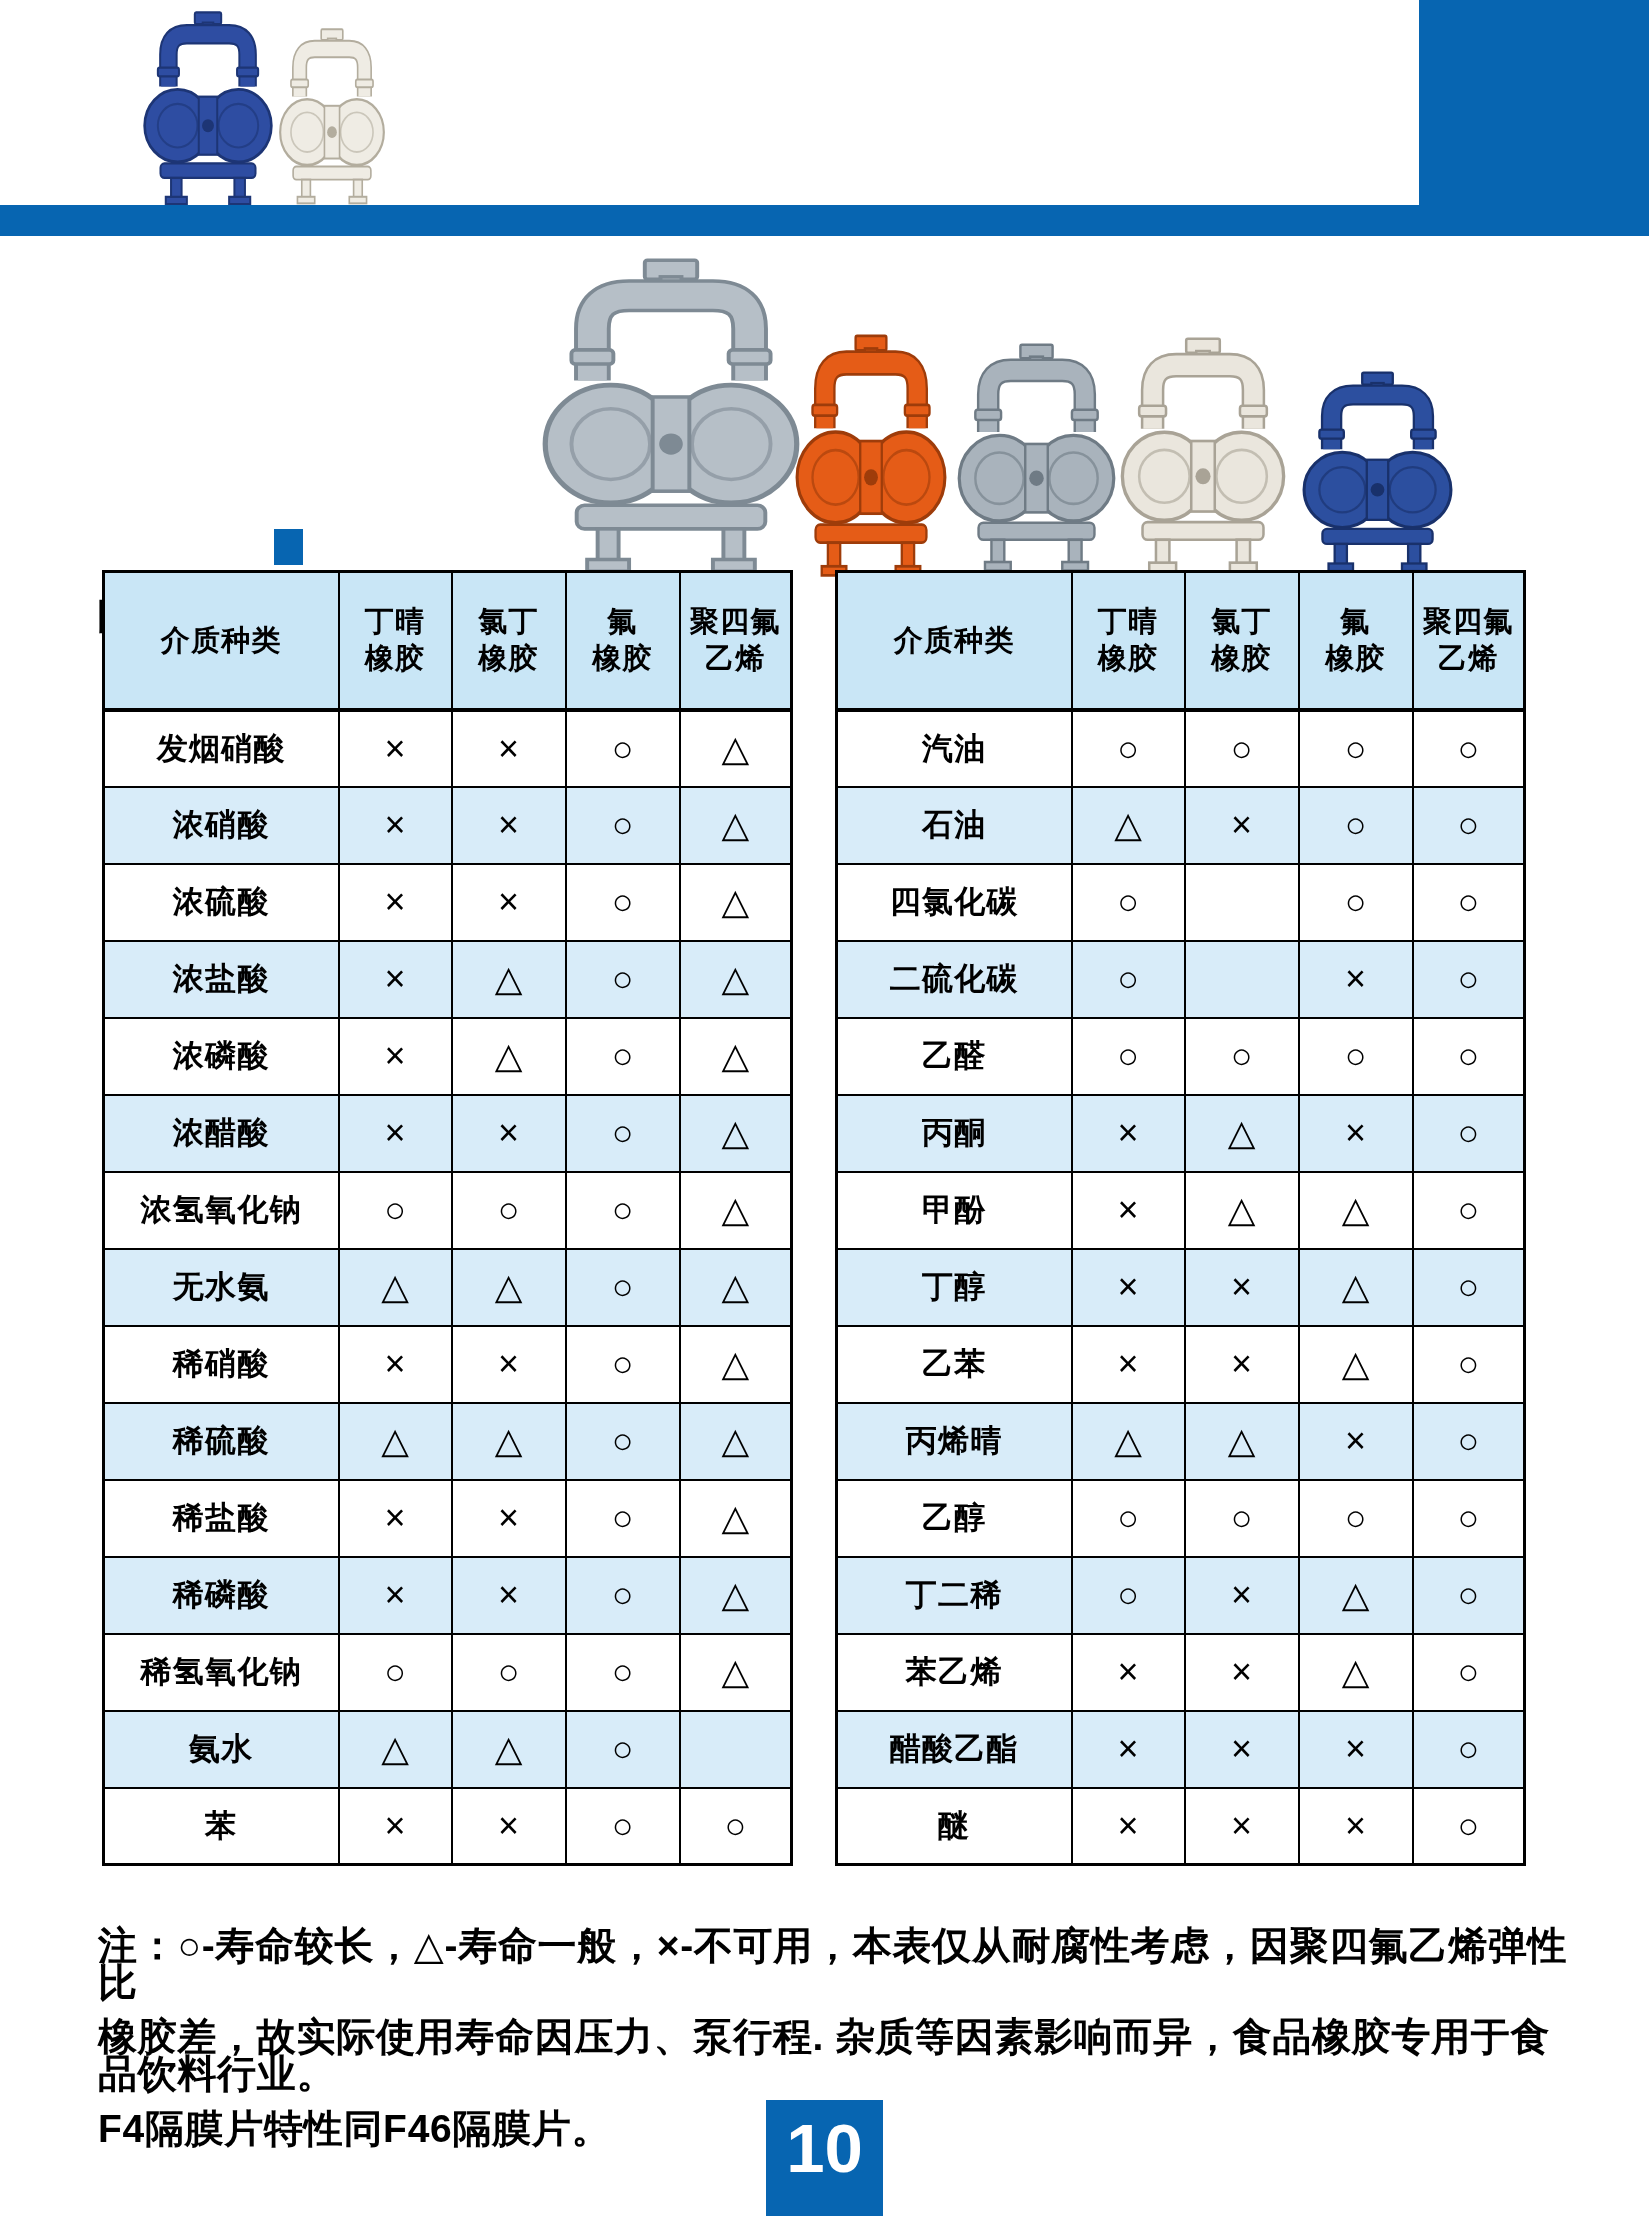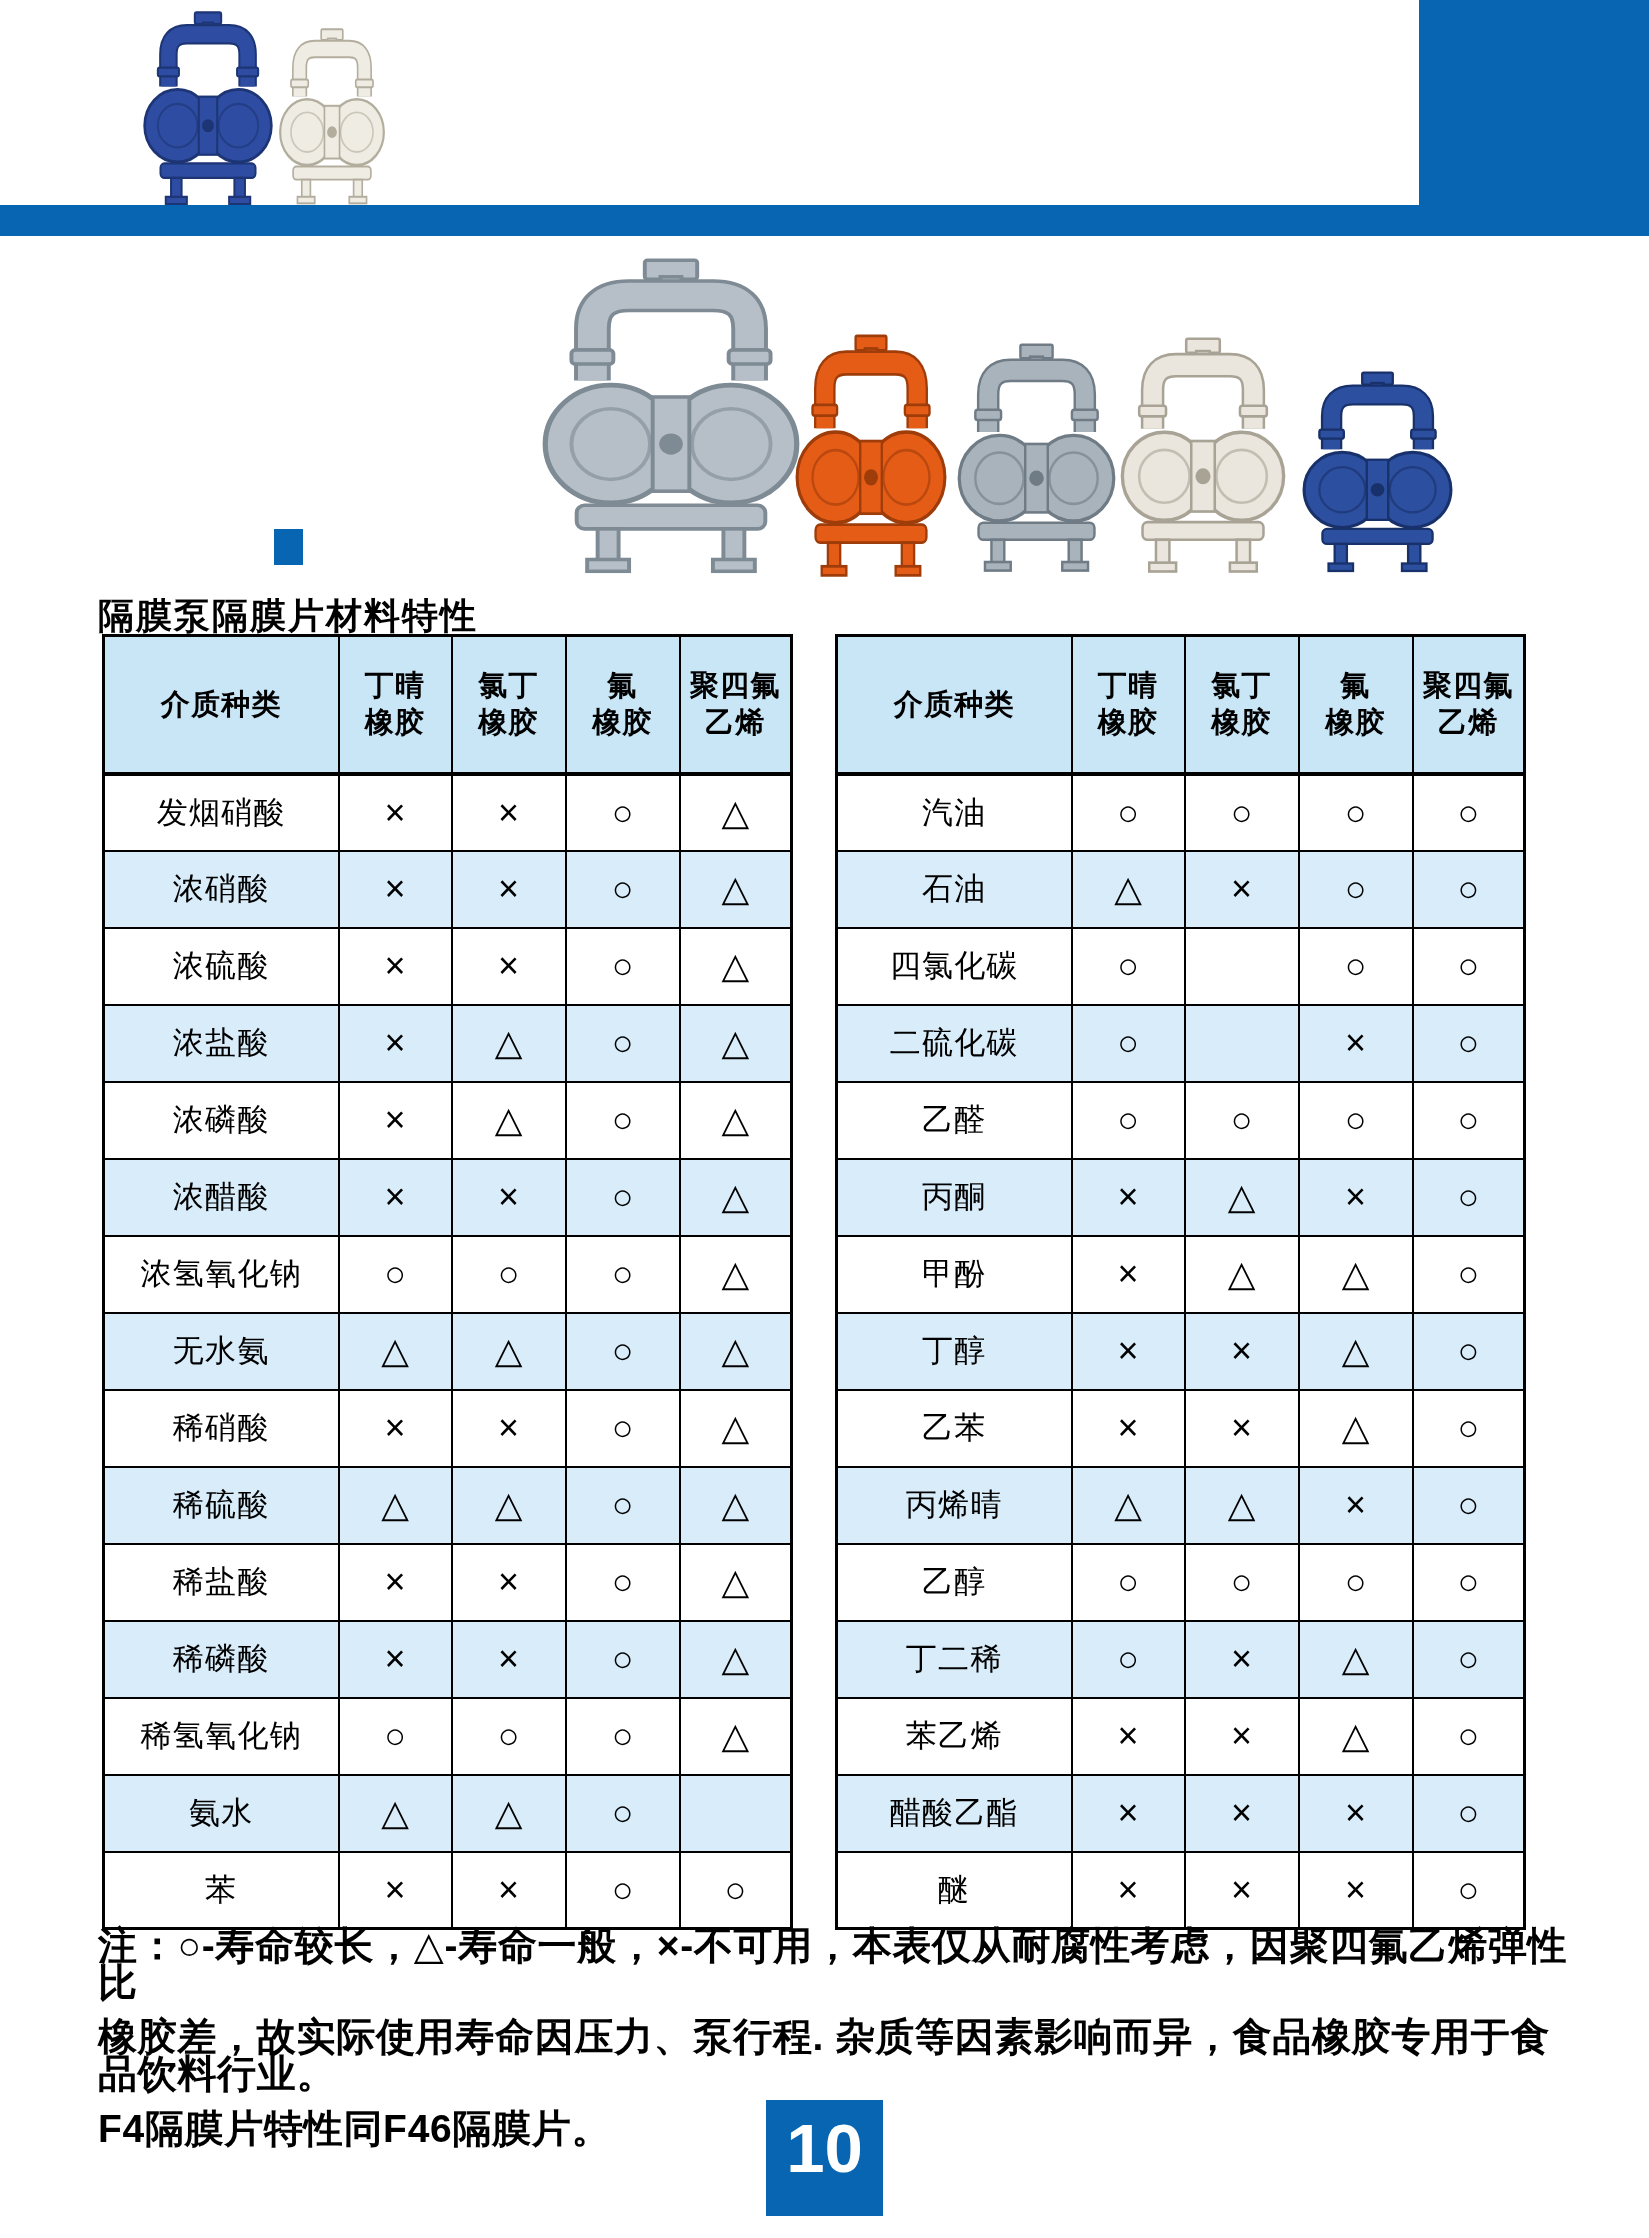--- a/index.html
+++ b/index.html
@@ -22,32 +22,32 @@
   .p-orange{left:794px;top:334px;width:154px;height:245px;}
   .p-steel{left:956px;top:343px;width:161px;height:231px;}
   .p-white{left:1119px;top:337px;width:168px;height:238px;}
   .p-blue{left:1301px;top:371px;width:153px;height:203px;}
   
   .section-head{position:absolute;left:98px;top:529px;display:flex;align-items:center;gap:27px;flex-direction:column;}
   .bullet{display:inline-block;width:29px;height:36px;}
   .section-title{font-size:36px;font-weight:700;letter-spacing:2px;white-space:nowrap;}
   
   .mat-table{
-    position:absolute;top:634px;width:689px;border-collapse:collapse;table-layout:fixed;
+    position:absolute;top:570px;width:689px;border-collapse:collapse;table-layout:fixed;
     border:3.3px solid #000;background:#fff;
   }
   .t-left{left:102px;}
   .t-right{left:835px;}
   .mat-table th,.mat-table td{border:2px solid #000;text-align:center;vertical-align:middle;padding:0;}
   .mat-table thead tr{height:138px;}
   .mat-table thead th{background:var(--header-bg,#c9e6f6);font-size:29px;font-weight:700;border-bottom:4px solid #000;}
   .mat-table thead th div{line-height:37px;letter-spacing:1.3px;}
   .mat-table tbody tr{height:77px;background:#ffffff;}
   .mat-table tbody tr.alt{background:var(--alt-bg,#d8ecf9);}
-  .mat-table td.media{font-size:31px;font-weight:400;letter-spacing:1.3px;}
+  .mat-table td.media{font-size:31px;font-weight:700;letter-spacing:1.3px;}
   .mat-table td.sym{font-size:36px;font-weight:400;}
   
   .note{position:absolute;left:98px;top:1927px;width:1476px;}
   .note-line{font-size:39px;font-weight:700;line-height:37px;margin-bottom:17.3px;letter-spacing:0.7px;}
   
   .page-num{
     position:absolute;left:766px;top:2100px;width:117px;height:116px;
     display:flex;justify-content:center;align-items:flex-start;box-sizing:border-box;padding-top:14px;
     color:#ffffff;font-size:69px;font-weight:700;line-height:1;
   }

